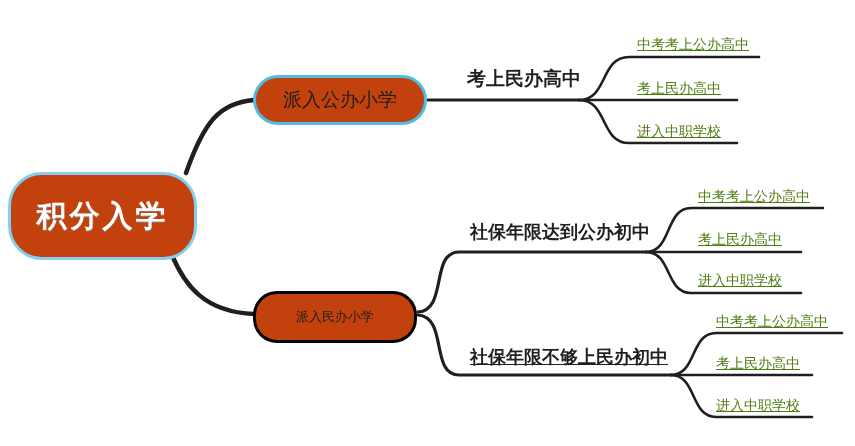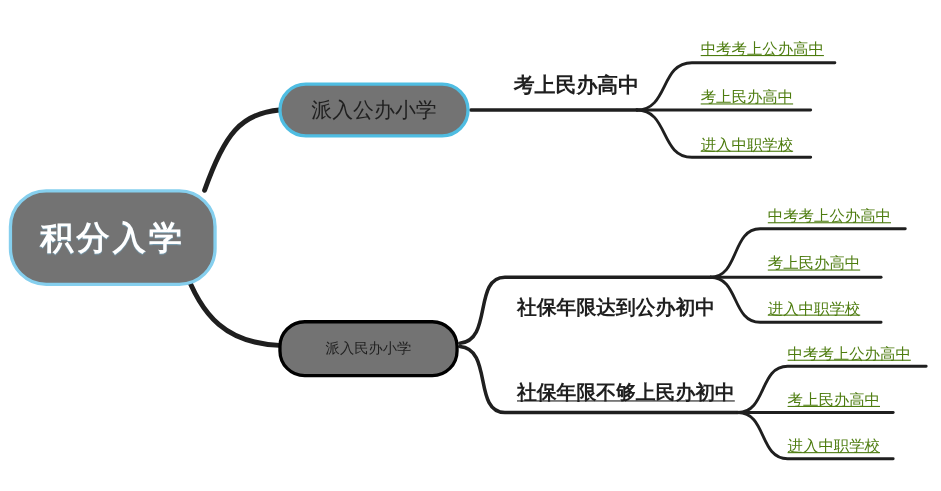--- a/index.html
+++ b/index.html
@@ -26,21 +26,21 @@
     stroke: #1f1f1f;
     stroke-linecap: round;
   }
   .node {
     position: absolute;
     z-index: 2;
     display: flex;
     align-items: center;
     justify-content: center;
     box-sizing: border-box;
-    background: #737373;
+    background: #c2410c;
     white-space: nowrap;
   }
   .node-root {
     left: 8px; top: 172px;
     width: 189px; height: 88px;
     border: 3px solid #85cfee;
     border-radius: 34px;
     color: #ffffff;
     font-size: 30px;
     font-weight: bold;
@@ -109,21 +109,21 @@
     <path d="M 671,375 L 812,375" stroke-width="2.6"></path>
     <path d="M 671,375 C 697,375 690,417 716,417 L 812,417" stroke-width="2.6"></path>
   </svg>
 
   <div class="node node-root">积分入学</div>
 
   <div class="node node-public-primary">派入公办小学</div>
   <div class="node node-private-primary">派入民办小学</div>
 
   <div class="mid-label" style="left:467px; top:68px; font-size:19px;">考上民办高中</div>
-  <div class="mid-label" style="left:470px; top:222px;margin-top:47px;">社保年限达到公办初中</div>
+  <div class="mid-label" style="left:470px; top:222px;">社保年限达到公办初中</div>
   <div class="mid-label" style="left:470px; top:347px;text-decoration:underline;">社保年限不够上民办初中</div>
 
   <div class="leaf-label" style="left:637px; top:36px;">中考考上公办高中</div>
   <div class="leaf-label" style="left:637px; top:80px;">考上民办高中</div>
   <div class="leaf-label" style="left:637px; top:123px;">进入中职学校</div>
 
   <div class="leaf-label" style="left:698px; top:188px;">中考考上公办高中</div>
   <div class="leaf-label" style="left:698px; top:231px;">考上民办高中</div>
   <div class="leaf-label" style="left:698px; top:272px;">进入中职学校</div>
 

